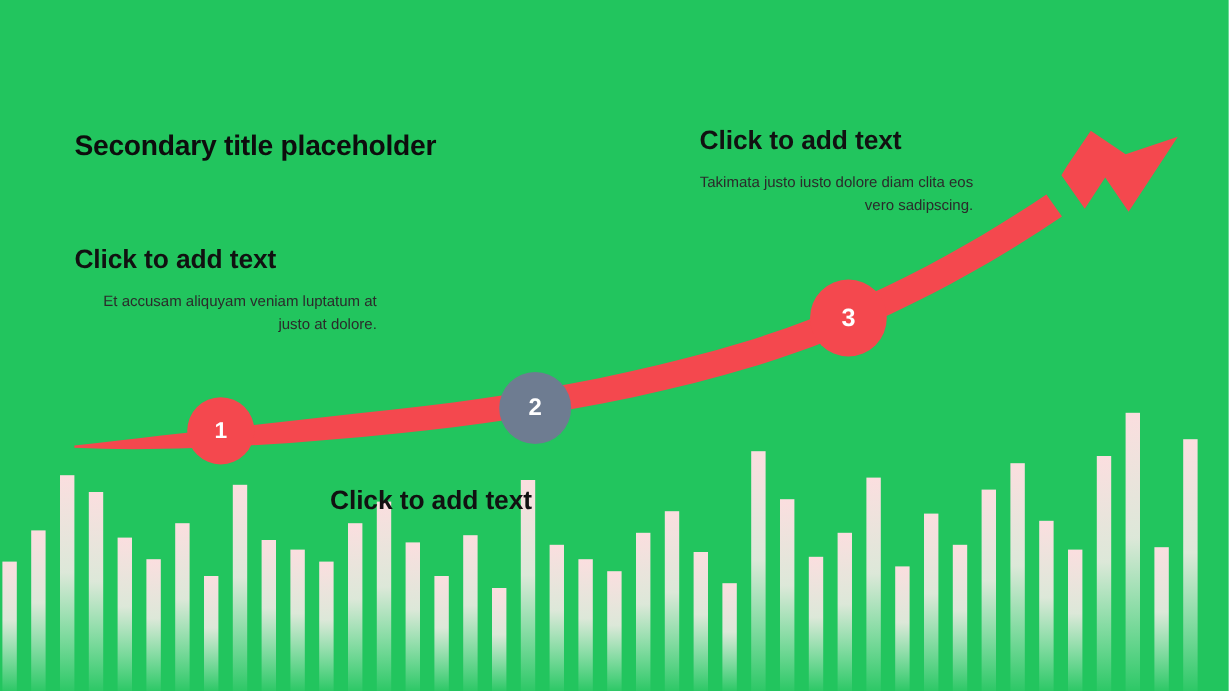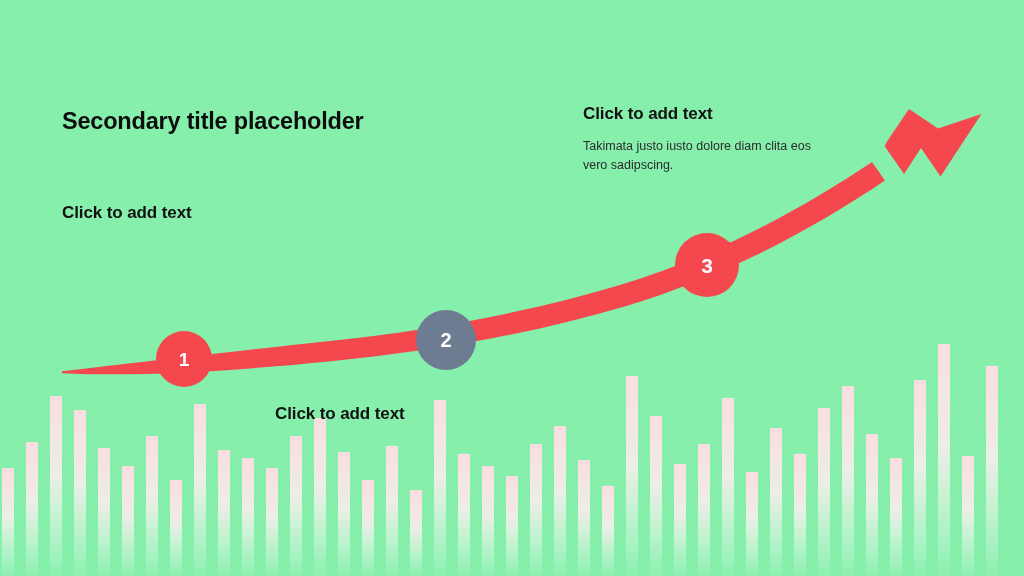--- a/index.html
+++ b/index.html
@@ -76,30 +76,31 @@
     font-size: 21px;
   }
 
   
   .text-block {
     position: absolute;
     z-index: 4;
   }
   .block-heading {
     margin: 0 0 13px 0;
-    font-size: 17px;
+    font-size: 22px;
     font-weight: bold;
     color: #111111;
     letter-spacing: -0.1px;
   }
   .block-body {
     margin: 0;
     font-size: 12.5px;
     line-height: 1.52;
     color: #2b2b2b;
+    text-align: right;
   }
 
   #page-title {
     position: absolute;
     left: 62px;
     top: 108px;
     margin: 0;
     z-index: 4;
     font-size: 23.5px;
     font-weight: bold;
@@ -119,21 +120,21 @@
   }
   #block-3 {
     left: 583px;
     top: 104px;
     width: 228px;
   }
 </style>
 </head>
 <body>
 
-<div id="slide" style="background: #86efac;">
+<div id="slide" style="background: #22c55e;">
 
   <svg id="bg-bars" viewBox="0 0 1024 576" preserveAspectRatio="none" aria-hidden="true">
     <defs>
       <linearGradient id="barFade" x1="0" y1="0" x2="0" y2="1">
         <stop offset="0%" stop-color="#fbdedf" stop-opacity="1"></stop>
         <stop offset="45%" stop-color="#fdeeee" stop-opacity="0.85"></stop>
         <stop offset="100%" stop-color="#ffffff" stop-opacity="0.05"></stop>
       </linearGradient>
     </defs>
     <g id="bars-group" fill="url(#barFade)">
@@ -214,20 +215,21 @@
   <div class="milestone" id="milestone-2" style="background: rgb(110, 124, 145);">
     <span class="milestone-label">2</span>
   </div>
 
   <div class="milestone" id="milestone-3" style="background: rgb(244, 72, 78);">
     <span class="milestone-label">3</span>
   </div>
 
   <div class="text-block" id="block-1">
     <h2 class="block-heading">Click to add text</h2>
+    <p class="block-body">Et accusam aliquyam veniam luptatum at justo at dolore.</p>
   </div>
 
   <div class="text-block" id="block-2">
     <h2 class="block-heading">Click to add text</h2>
   </div>
 
   <div class="text-block" id="block-3">
     <h2 class="block-heading">Click to add text</h2>
     <p class="block-body">Takimata justo iusto dolore diam clita eos vero sadipscing.</p>
   </div>

